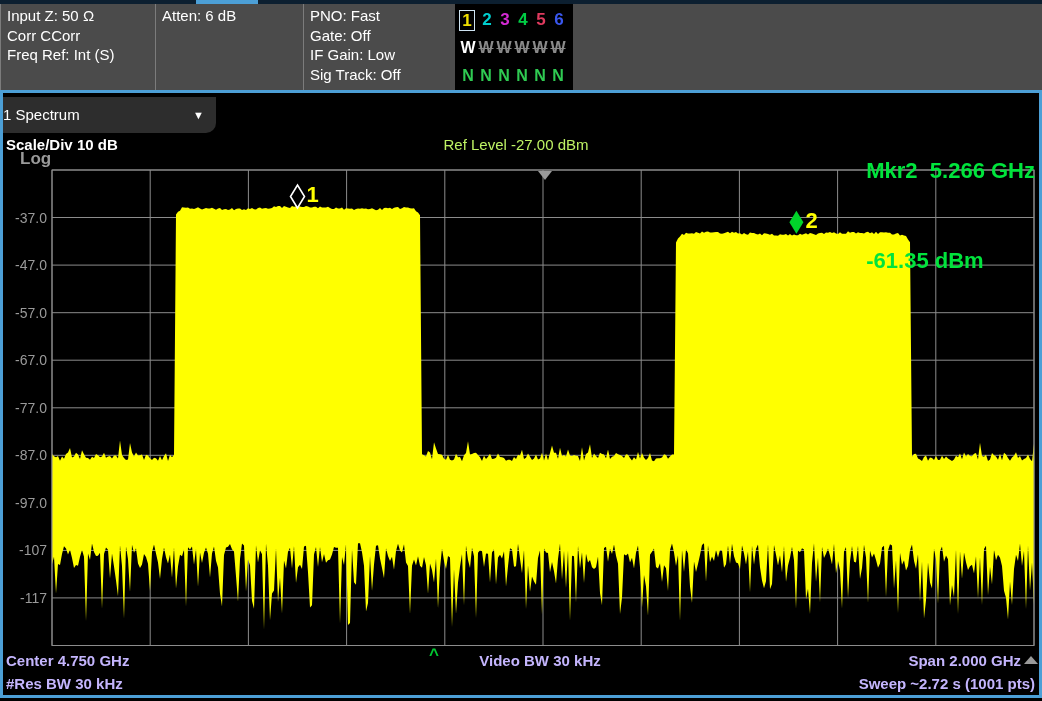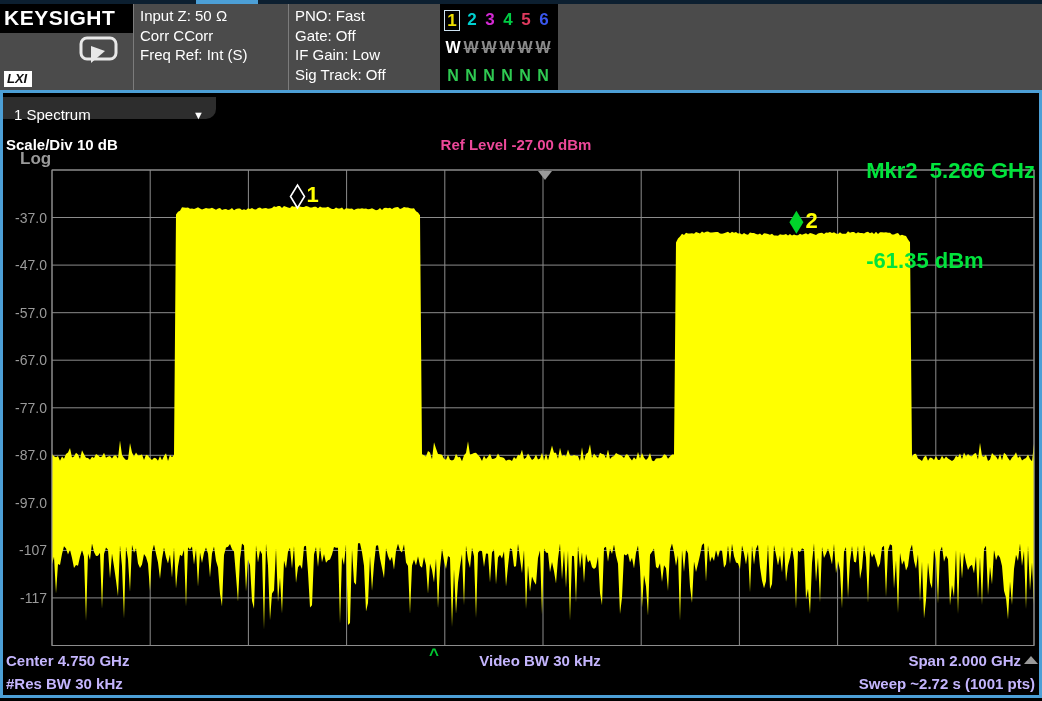--- a/index.html
+++ b/index.html
@@ -32,65 +32,58 @@
   .tl-n{font-size:16px;width:18px;text-align:center;}
 
   .hsep{position:absolute;left:0;top:90px;width:1042px;height:3px;background:#4c9fd6;}
 
   
   .main-bg{position:absolute;left:3px;top:93px;width:1036px;height:602px;background:#000;}
   .border-left{position:absolute;left:0;top:93px;width:3px;height:605px;background:#4c9fd6;}
   .border-right{position:absolute;left:1039px;top:93px;width:3px;height:605px;background:#4c9fd6;}
   .border-bottom{position:absolute;left:0;top:695px;width:1042px;height:3px;background:#4c9fd6;}
 
-  .win-select{position:absolute;left:3px;top:97px;width:213px;height:22px;background:#2d2d2d;
-              border-radius:0 0 10px 0;color:#fff;font-size:15px;line-height:36px;padding-left:11px;
+  .win-select{position:absolute;left:3px;top:97px;width:213px;height:36px;background:#2d2d2d;
+              border-radius:0 0 10px 0;color:#fff;font-size:15px;line-height:36px;
               box-sizing:border-box;cursor:pointer;}
   .win-select .arrow{position:absolute;right:12px;top:0;font-size:11px;}
 
   .mkr-readout{position:absolute;right:7px;top:96px;text-align:left;font-weight:bold;
                font-size:22px;line-height:30px;white-space:pre;}
 
   .scale-div{position:absolute;left:6px;top:136px;color:#fff;font-weight:bold;font-size:15px;}
   .ref-level{position:absolute;left:516px;top:136px;transform:translateX(-50%);
-             color:#ec4899;font-weight:bold;font-size:15px;white-space:nowrap;}
+             color:#bef264;font-weight:normal;font-size:15px;white-space:nowrap;}
   .log-label{position:absolute;left:20px;top:149px;color:#9a9a9a;font-weight:bold;font-size:17px;}
 
   #plot{position:absolute;left:3px;top:93px;}
 
   .annot{position:absolute;color:#c4b5fd;font-weight:bold;font-size:15px;white-space:pre;}
   .a-center{left:6px;top:652px;}
   .a-resbw{left:6px;top:675px;}
   .a-vbw{left:540px;top:652px;transform:translateX(-50%);}
   .a-span{right:21px;top:652px;}
   .a-sweep{right:7px;top:675px;}
 </style>
 </head>
 <body>
 
 <div class="top-strip">
   <div class="tab"></div>
 </div>
 
 <div class="header">
-  <div class="logo-block">
-    <div class="brand">KEYSIGHT</div>
-    <span class="bubble">
-      <svg width="40" height="30" viewBox="0 0 40 30">
-        <rect x="2" y="2" width="35" height="21" rx="6" fill="none" stroke="#e8e8e8" stroke-width="3"></rect>
-        <polygon points="12,10 12,27 26,15" fill="#e8e8e8"></polygon>
-      </svg>
-    </span>
-    <div class="lxi">LXI</div>
-  </div>
 
   <div class="hcol c2">
     <div>Input Z: 50 Ω</div>
     <div>Corr CCorr</div>
     <div>Freq Ref: Int (S)</div>
+  </div>
+  <div class="hcol c3">
+    <div>Atten: 6 dB</div>
   </div>
   <div class="hcol c4">
     <div>PNO: Fast</div>
     <div>Gate: Off</div>
     <div>IF Gain: Low</div>
     <div>Sig Track: Off</div>
   </div>
 
   <div class="trace-legend">
     <div class="tl-row">

